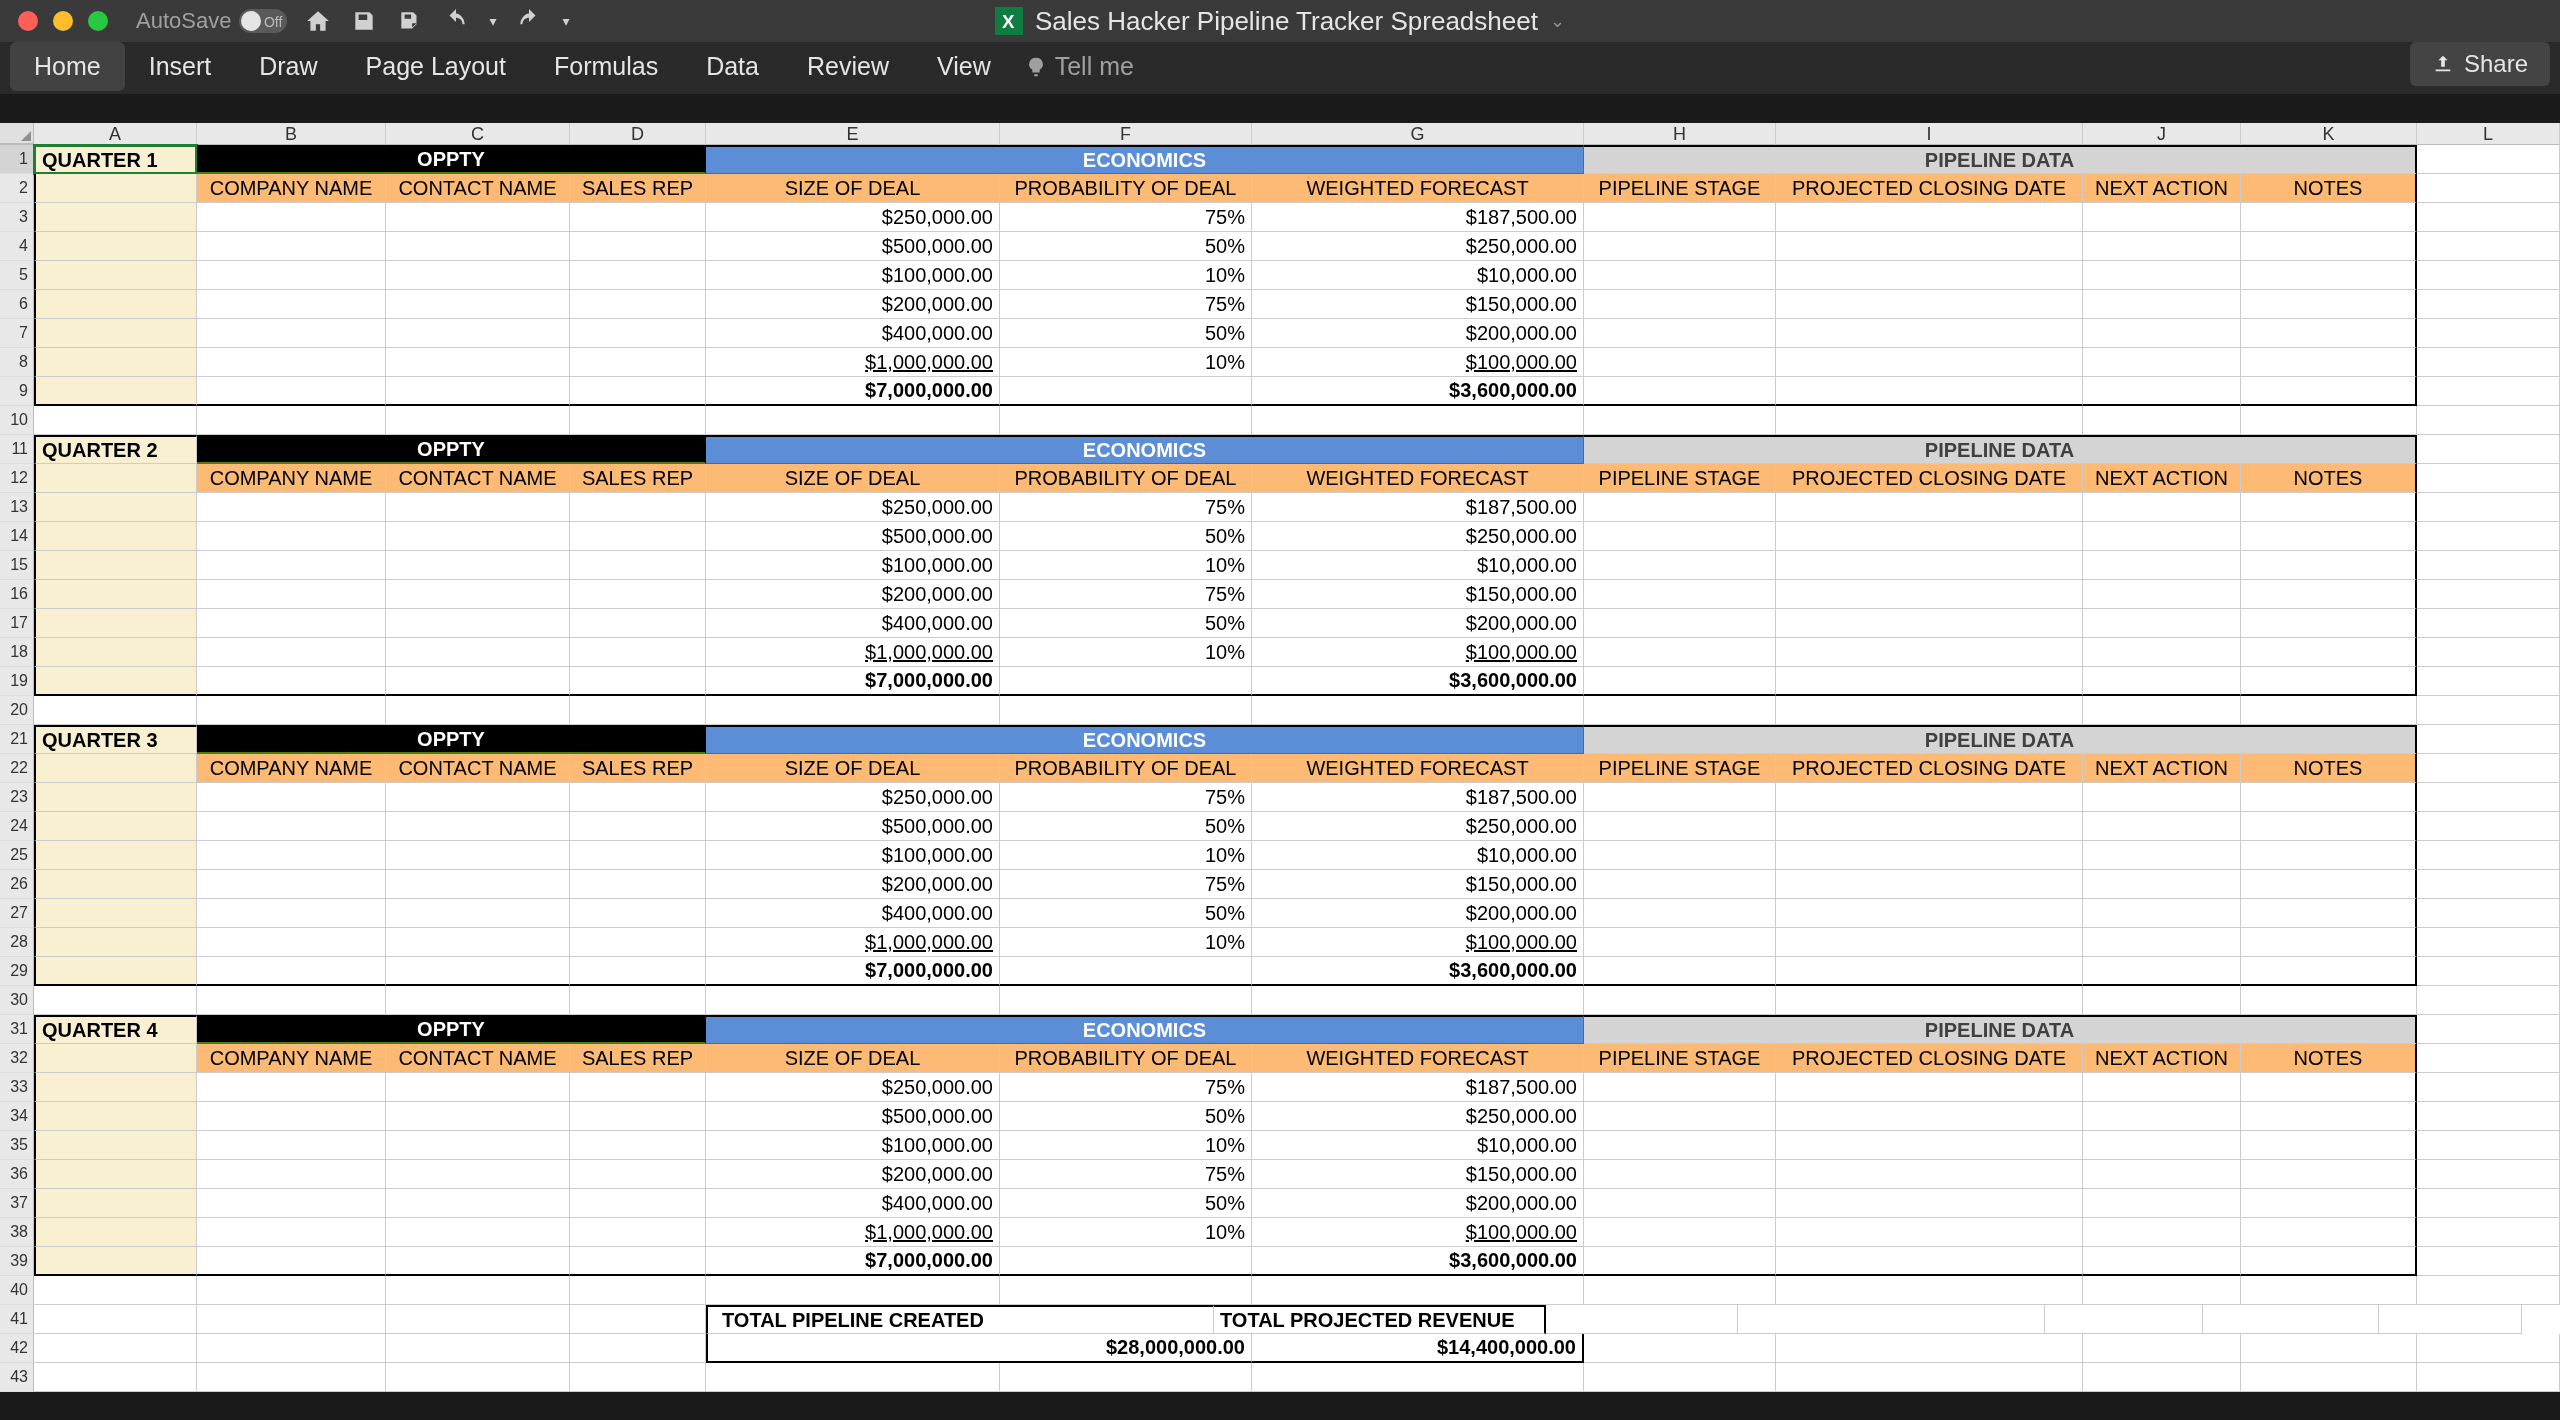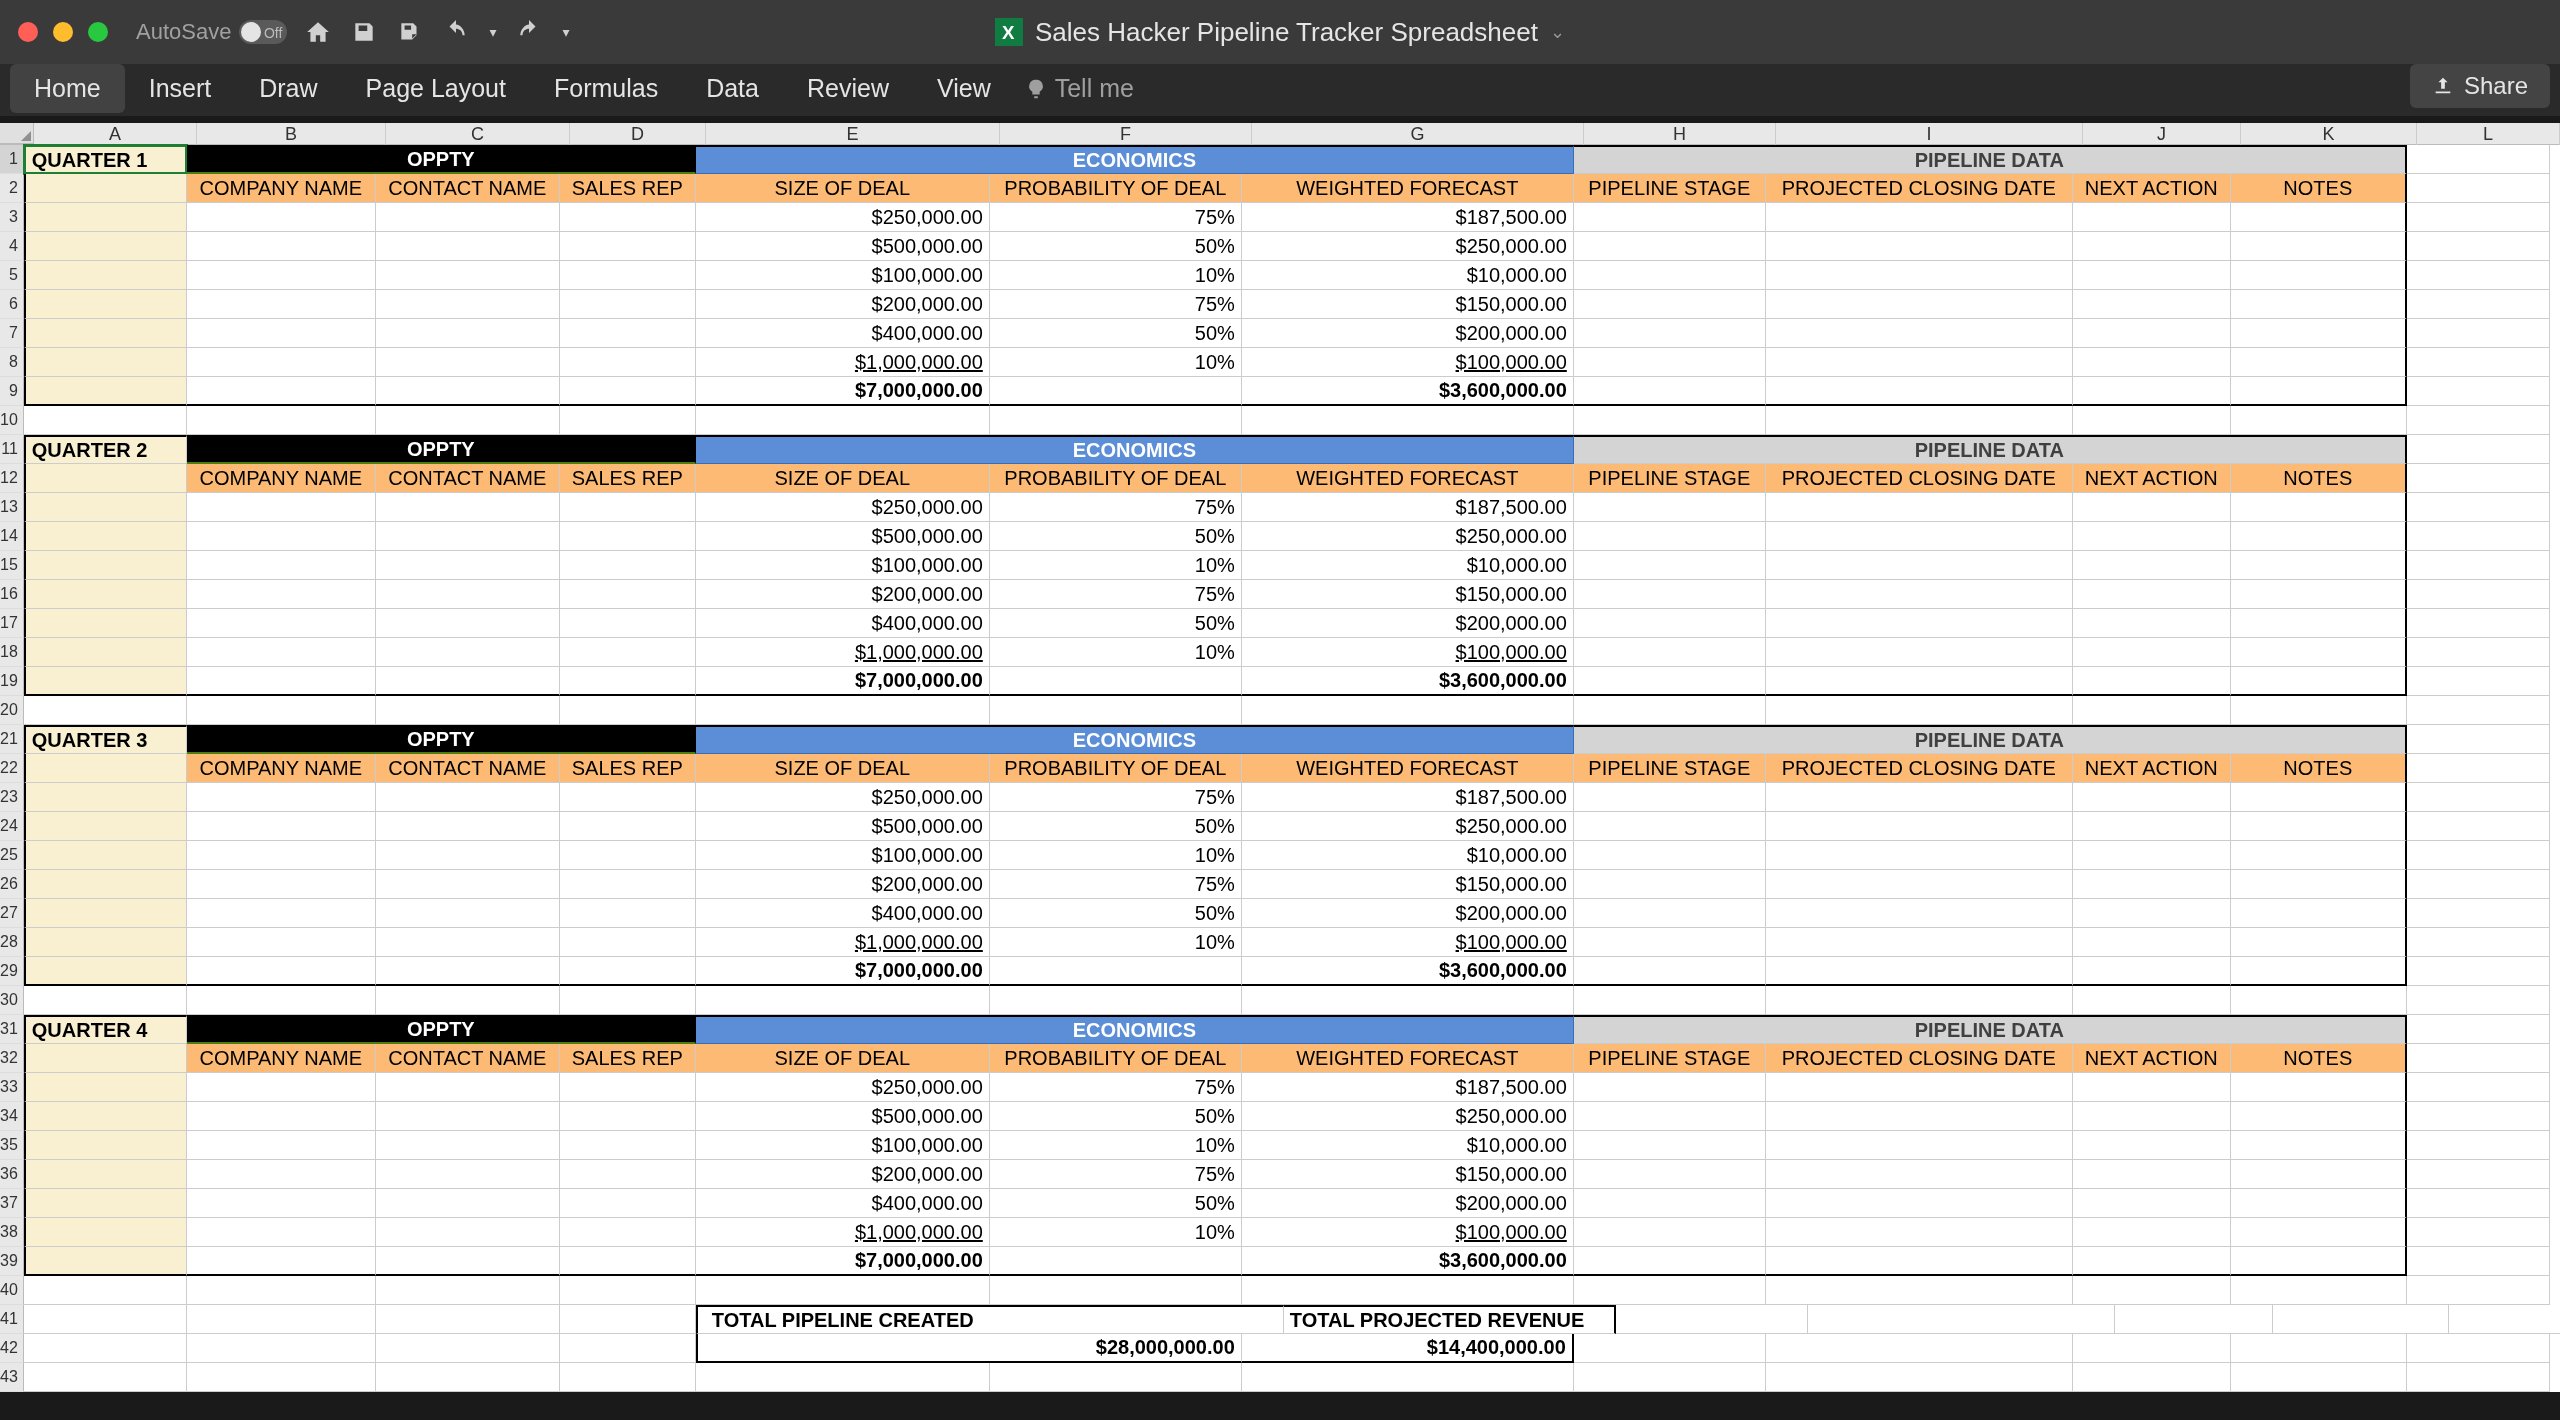--- a/index.html
+++ b/index.html
@@ -1,17 +1,17 @@
 <!DOCTYPE html>
 <html><head>
 <meta charset="utf-8">
 <style>
 * { box-sizing: border-box; margin: 0; padding: 0; }
 html, body { width: 2560px; height: 1420px; font-family: -apple-system, "Helvetica Neue", Arial, sans-serif; background:#1a1a1a; overflow:hidden; }
-.titlebar { height:64px; background:#3a3a3a; display:flex; align-items:center; padding:0 18px; }
+.titlebar { height:42px; background:#3a3a3a; display:flex; align-items:center; padding:0 18px; }
 .traffic { display:flex; gap:15px; align-items:center; }
 .traffic span { width:20px; height:20px; border-radius:50%; display:inline-block; }
 .tr-close{background:#ff5f57;} .tr-min{background:#ffbd2e;} .tr-max{background:#28c940;}
 .autosave { margin-left:28px; color:#a0a0a0; font-size:22px; display:flex; align-items:center; gap:8px; }
 .toggle { width:48px; height:24px; background:#5a5a5a; border-radius:12px; position:relative; }
 .toggle::after{content:"";position:absolute;left:2px;top:2px;width:20px;height:20px;background:#e5e5e5;border-radius:50%;}
 .toggle-label{font-size:14px;color:#bbb;position:absolute;right:5px;top:5px;text-align:right;}
 .qicons { margin-left:18px; display:flex; gap:20px; color:#d0d0d0; font-size:24px; align-items:center;}
 .qicons svg{width:26px;height:26px;fill:#d0d0d0;}
 .doctitle { position:absolute; left:50%; transform:translateX(-50%); color:#e5e5e5; font-size:26px; font-weight:500; display:flex; align-items:center; gap:12px;}
@@ -716,21 +716,21 @@
           <div class="cell wI"></div>
           <div class="cell wJ"></div>
           <div class="cell wK"></div>
           <div class="cell wL"></div>
         </div>
         <div class="row">
           <div class="cell wA"></div>
           <div class="cell wB"></div>
           <div class="cell wC"></div>
           <div class="cell wD"></div>
-          <div class="cell bold btop bleft ac" style="width: 588px; justify-content: flex-start; padding-left: 14px;">TOTAL PIPELINE CREATED</div>
+          <div class="cell bold btop bleft ac" style="width: 508px; justify-content: flex-start; padding-left: 14px;">TOTAL PIPELINE CREATED</div>
           <div class="cell bold btop bright ac" style="width: 332px; justify-content: flex-start;">TOTAL PROJECTED REVENUE</div>
           <div class="cell wH"></div>
           <div class="cell wI"></div>
           <div class="cell wJ"></div>
           <div class="cell wK"></div>
           <div class="cell wL"></div>
         </div>
         <div class="row">
           <div class="cell wA"></div>
           <div class="cell wB"></div>

